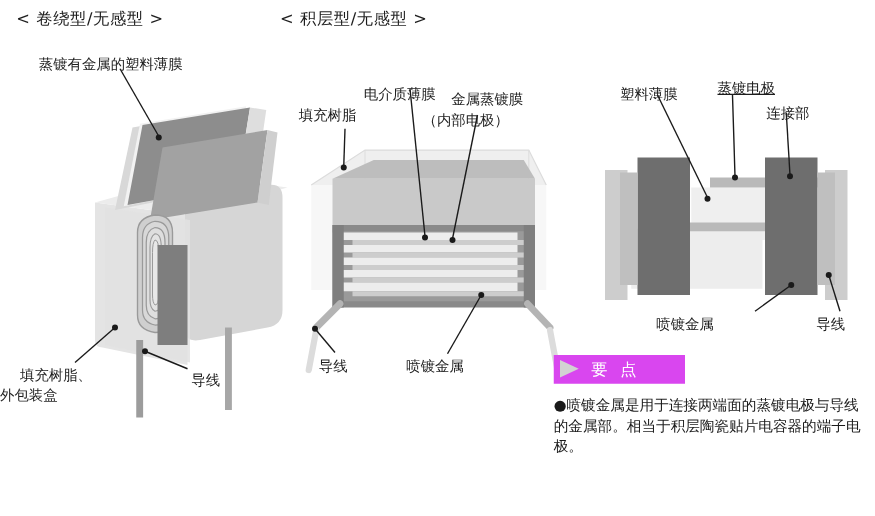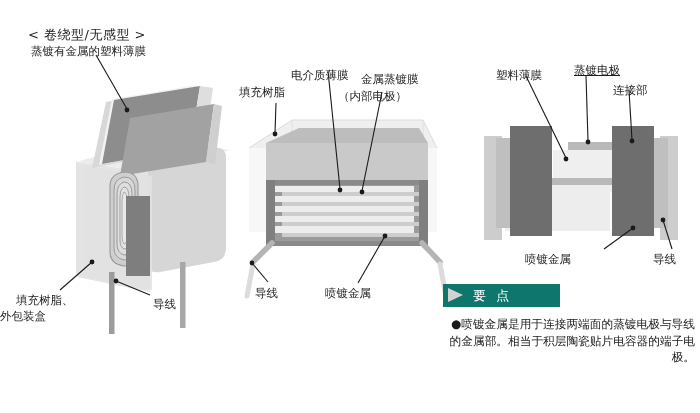--- a/index.html
+++ b/index.html
@@ -26,50 +26,51 @@
     color: #1d1d1d;
     white-space: pre;
     letter-spacing: 0.5px;
   }
   svg.overlay { position:absolute; left:0; top:0; width:700px; height:413px; pointer-events:none; }
 
   
   #keypoints { position: absolute; left: 443px; top: 284px; width: 252px; }
   .kp-header {
     position: relative;
-    width: 117px; height: 23px;
-    background: #0f766e;
+    width: 105px; height: 23px;
+    background: #d946ef;
     display: flex; align-items: center;
   }
   .kp-arrow {
     width: 28px; height: 23px;
     position: relative; flex: none;
   }
   .kp-arrow::after {
     content:""; position:absolute; left:5px; top:4px;
     border-top: 7.5px solid transparent;
     border-bottom: 7.5px solid transparent;
     border-left: 15px solid #d2d2d2;
   }
   .kp-title {
     color: #ffffff; font-size: 13px; letter-spacing: 3px;
     padding-left: 2px;
   }
-  .kp-body { margin-top: 9px; text-align: right; }
+  .kp-body { margin-top: 9px; }
   .kp-item {
     font-size: 11.7px; line-height: 16.5px; color: #1a1a1a;
     margin-bottom: 8px; text-indent: 0;
   }
 </style>
 </head>
 <body>
 
 <div id="root">
 
-  <div class="sect-title" style="left:28px; top:6px;margin-top:20px;">&lt; 卷绕型/无感型 &gt;</div>
+  <div class="sect-title" style="left:13px; top:6px;">&lt; 卷绕型/无感型 &gt;</div>
+  <div class="sect-title" style="left:224px; top:6px;">&lt; 积层型/无感型 &gt;</div>
 
   <svg class="overlay" viewBox="0 0 700 413">
 
     <g>
 
       <path d="M76,162 L76,272 Q76,278 82,278 L150,292 L150,172 Z" fill="#e4e4e4"></path>
       <path d="M76,162 L150,172 L230,150 L155,140 Z" fill="#ececec"></path>
 
       <path d="M148,168 Q148,158 160,156 L214,148 Q226,146 226,158 L226,248
                Q226,260 214,262 L160,272 Q148,274 148,264 Z" fill="#d6d6d6"></path>

